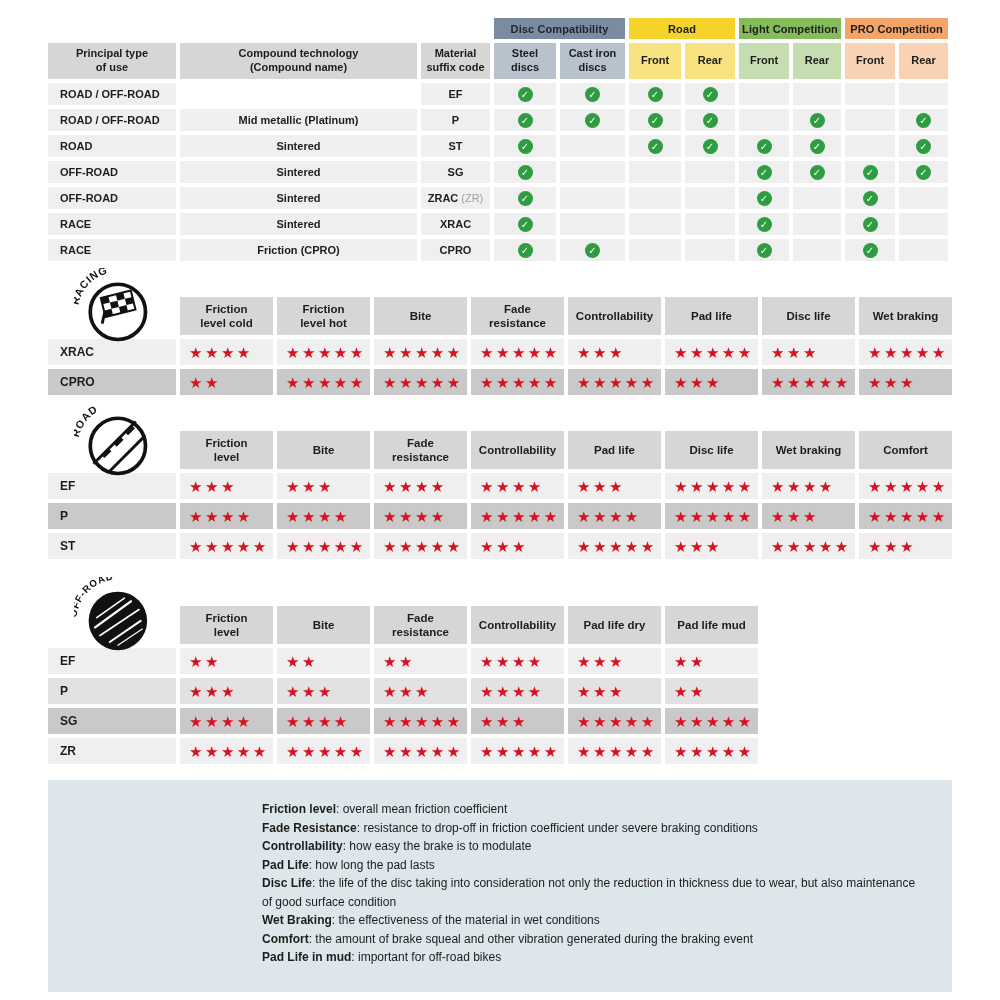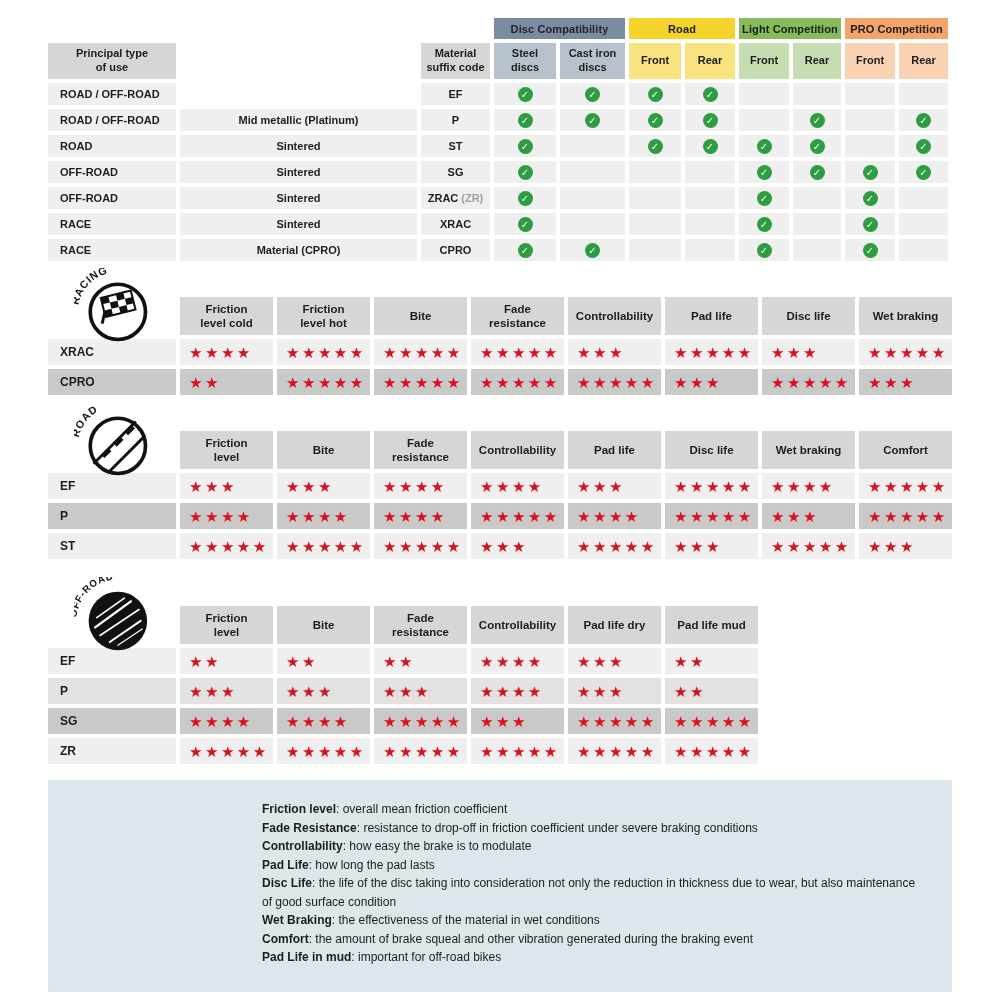--- a/index.html
+++ b/index.html
@@ -37,21 +37,21 @@
   .hcell{height:36px;display:flex;align-items:center;justify-content:center;text-align:center;
     font-size:11px;font-weight:bold;white-space:pre-line;line-height:1.25;}
   .hcell.main{background:var(--hdr-gray);}
   .sub.s0,.sub.s1{background:var(--slate-light);}
   .sub.s2,.sub.s3{background:var(--yellow-light);}
   .sub.s4,.sub.s5{background:var(--grn-light);}
   .sub.s6,.sub.s7{background:var(--orange-light);}
   .tuse,.ttech,.tcode,.ccell{height:22px;background:var(--row-light);display:flex;align-items:center;font-size:11px;font-weight:bold;}
   .tuse{padding-left:12px;justify-content:flex-start;}
   .ttech,.tcode{justify-content:center;text-align:center;}
-  .code-note{color:#9aa0a6;margin-left:3px;font-weight:bold;}
+  .code-note{color:#9aa0a6;margin-left:3px;font-weight:normal;}
   .ccell{justify-content:center;}
   .chk{width:15px;height:15px;border-radius:50%;background:var(--green);color:#fff;
     font-size:10px;line-height:15px;text-align:center;font-weight:bold;}
 
   
   .rate-sec{position:relative;}
   #sec-racing{margin-top:36px;}
   #sec-road{margin-top:36px;}
   #sec-offroad{margin-top:47px;}
   .icon-wrap{position:absolute;top:-29px;left:26px;width:78px;height:78px;z-index:2;}
@@ -83,20 +83,22 @@
 
 <div id="app">
 
   <div id="compat-grid">
       <div class="grp grp0" style="grid-area: 1 / 4 / auto / span 2;">Disc Compatibility</div>
       <div class="grp grp1" style="grid-area: 1 / 6 / auto / span 2;">Road</div>
       <div class="grp grp2" style="grid-area: 1 / 8 / auto / span 2;">Light Competition</div>
       <div class="grp grp3" style="grid-area: 1 / 10 / auto / span 2;">PRO Competition</div>
       <div class="hcell main" style="grid-area: 2 / 1;">Principal type
 of use</div>
+      <div class="hcell main" style="grid-area: 2 / 2;">Compound technology
+(Compound name)</div>
       <div class="hcell main" style="grid-area: 2 / 3;">Material
 suffix code</div>
       <div class="hcell sub s0" style="grid-area: 2 / 4;">Steel
 discs</div>
       <div class="hcell sub s1" style="grid-area: 2 / 5;">Cast iron
 discs</div>
       <div class="hcell sub s2" style="grid-area: 2 / 6;">Front</div>
       <div class="hcell sub s3" style="grid-area: 2 / 7;">Rear</div>
       <div class="hcell sub s4" style="grid-area: 2 / 8;">Front</div>
       <div class="hcell sub s5" style="grid-area: 2 / 9;">Rear</div>
@@ -228,21 +230,21 @@
       <div class="ccell" style="grid-area: 8 / 7;"></div>
       <div class="ccell" style="grid-area: 8 / 8;">
         <span class="chk">✓</span>
       </div>
       <div class="ccell" style="grid-area: 8 / 9;"></div>
       <div class="ccell" style="grid-area: 8 / 10;">
         <span class="chk">✓</span>
       </div>
       <div class="ccell" style="grid-area: 8 / 11;"></div>
       <div class="tuse" style="grid-area: 9 / 1;">RACE</div>
-      <div class="ttech" style="grid-area: 9 / 2;">Material (CPRO)</div>
+      <div class="ttech" style="grid-area: 9 / 2;">Friction (CPRO)</div>
       <div class="tcode" style="grid-area: 9 / 3;">
         <span>CPRO</span>
       </div>
       <div class="ccell" style="grid-area: 9 / 4;">
         <span class="chk">✓</span>
       </div>
       <div class="ccell" style="grid-area: 9 / 5;">
         <span class="chk">✓</span>
       </div>
       <div class="ccell" style="grid-area: 9 / 6;"></div>

